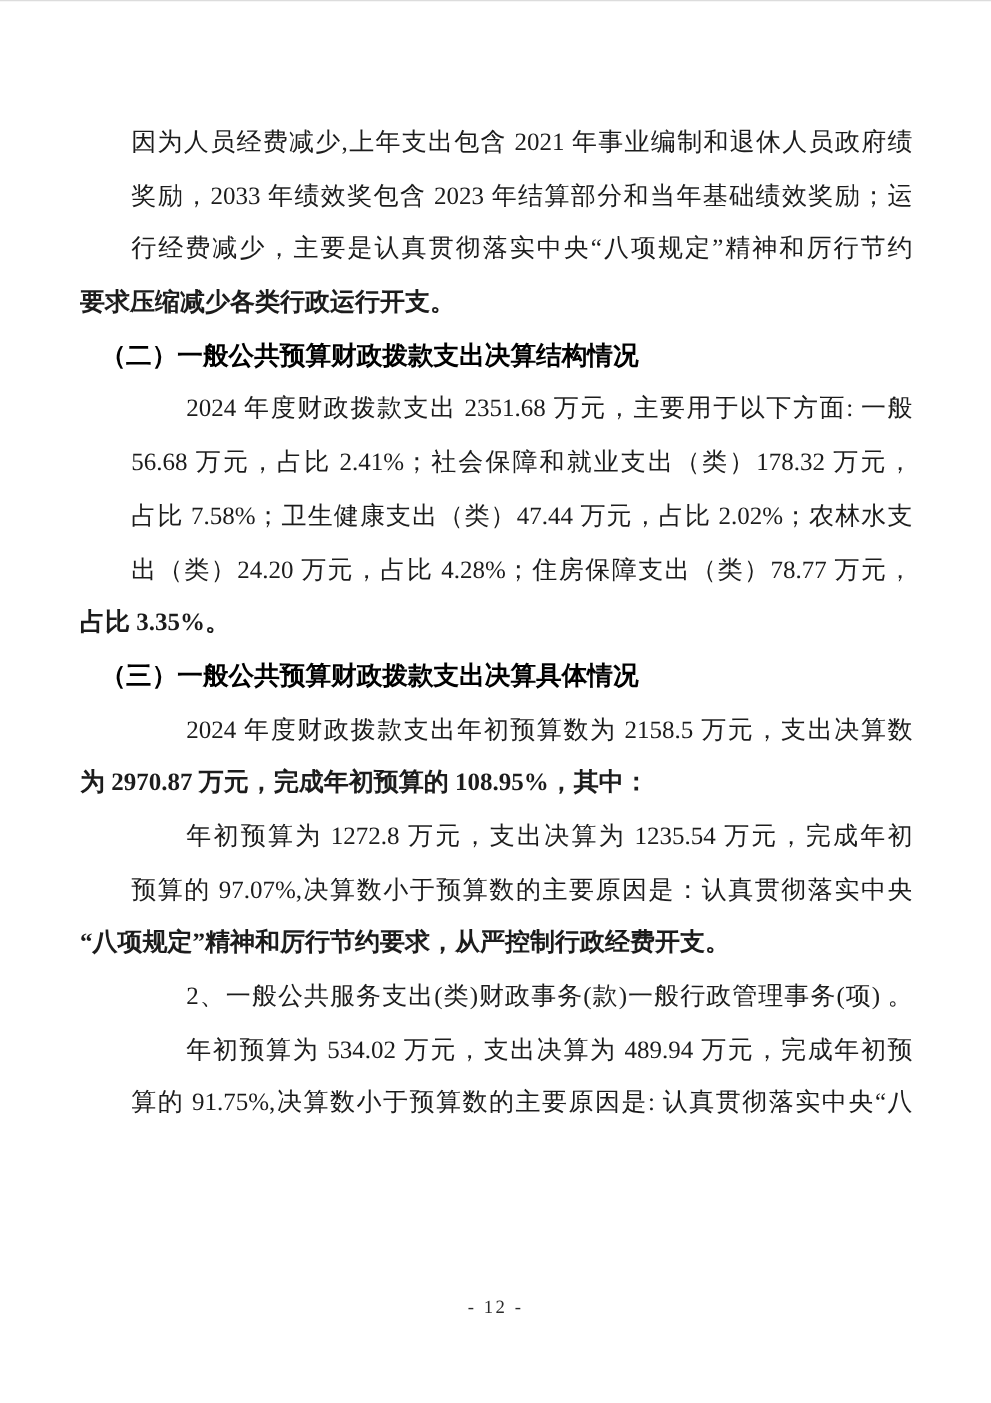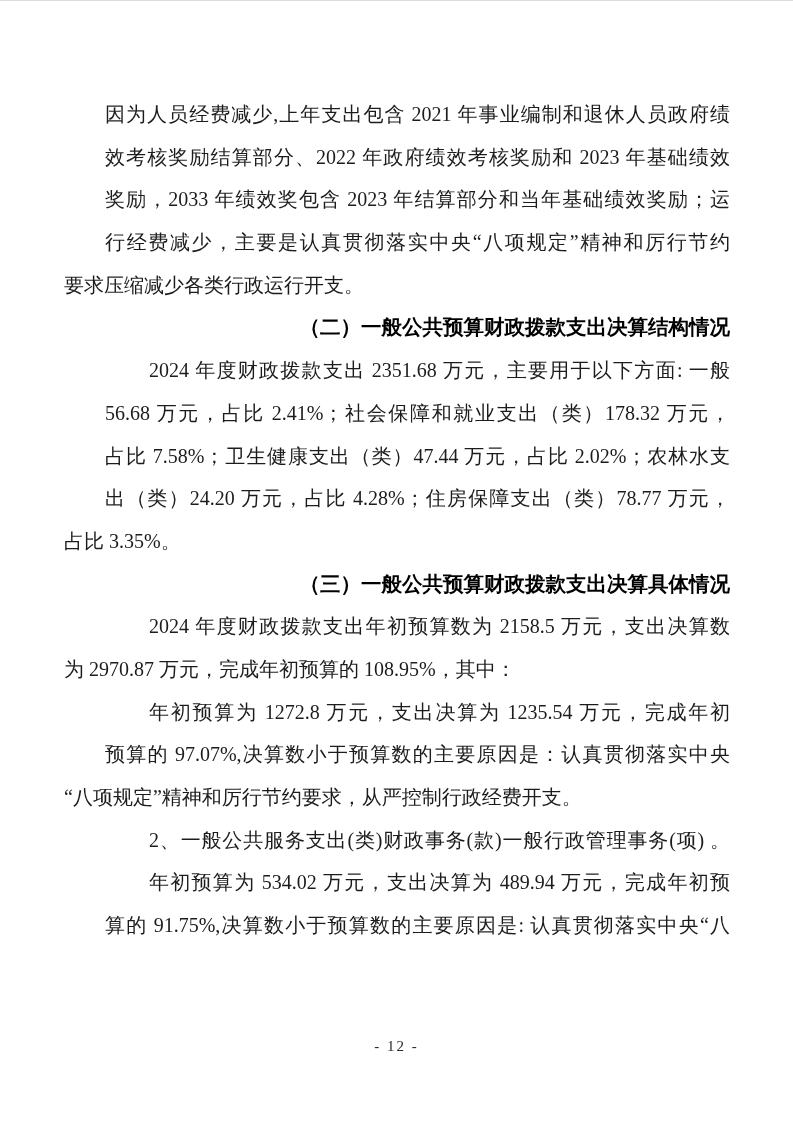--- a/index.html
+++ b/index.html
@@ -36,53 +36,52 @@
   
   .jl {
     text-align: justify;
     text-align-last: justify;
     text-justify: inter-character;
     margin-left: 41px;
   }
   
   .pl {
     text-align: left;
+    font-weight: bold;
   }
   
   .ind {
     text-indent: 2.2em;
   }
   
   .h {
     font-family: "Liberation Sans", "DejaVu Sans", sans-serif;
     font-weight: bold;
     color: #000000;
     text-indent: 0.8em;
     font-size: 20.5px;
-    text-align: right;
   }
   .footer {
     position: absolute;
     top: 1038px;
     left: 0;
     width: 793px;
     text-align: center;
     font-size: 15px;
     letter-spacing: 2px;
     color: #2a2a2a;
   }
 </style>
 </head>
 <body>
 
 <div class="top-edge"></div>
 
 <div class="content">
   <div class="line jl">因为人员经费减少,上年支出包含 2021 年事业编制和退休人员政府绩</div>
-  <div class="line jl">效考核奖励结算部分、2022 年政府绩效考核奖励和 2023 年基础绩效</div>
   <div class="line jl">奖励，2033 年绩效奖包含 2023 年结算部分和当年基础绩效奖励；运</div>
   <div class="line jl">行经费减少，主要是认真贯彻落实中央“八项规定”精神和厉行节约</div>
   <div class="line pl">要求压缩减少各类行政运行开支。</div>
   <div class="line pl h">（二）一般公共预算财政拨款支出决算结构情况</div>
   <div class="line jl ind">2024 年度财政拨款支出 2351.68 万元，主要用于以下方面: 一般</div>
   <div class="line jl">56.68 万元，占比 2.41%；社会保障和就业支出（类）178.32 万元，</div>
   <div class="line jl">占比 7.58%；卫生健康支出（类）47.44 万元，占比 2.02%；农林水支</div>
   <div class="line jl">出（类）24.20 万元，占比 4.28%；住房保障支出（类）78.77 万元，</div>
   <div class="line pl">占比 3.35%。</div>
   <div class="line pl h">（三）一般公共预算财政拨款支出决算具体情况</div>

